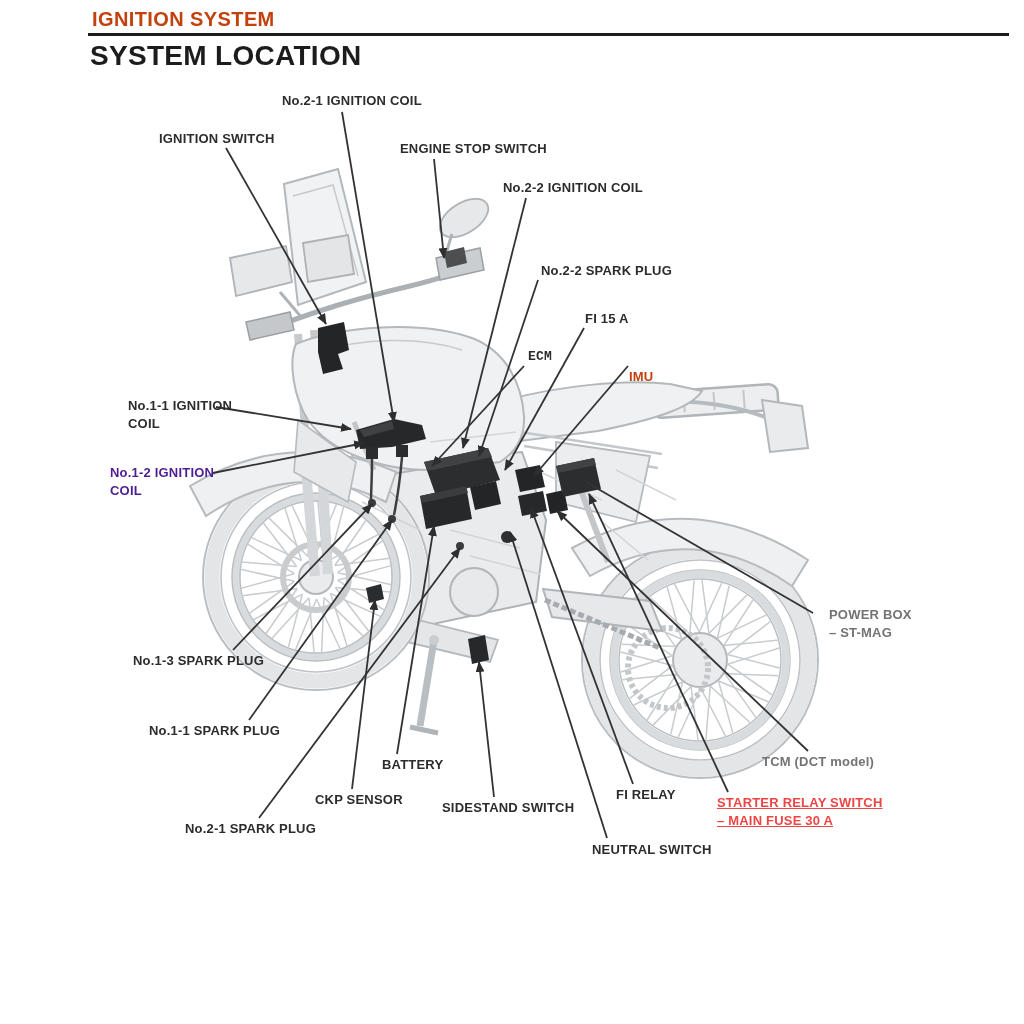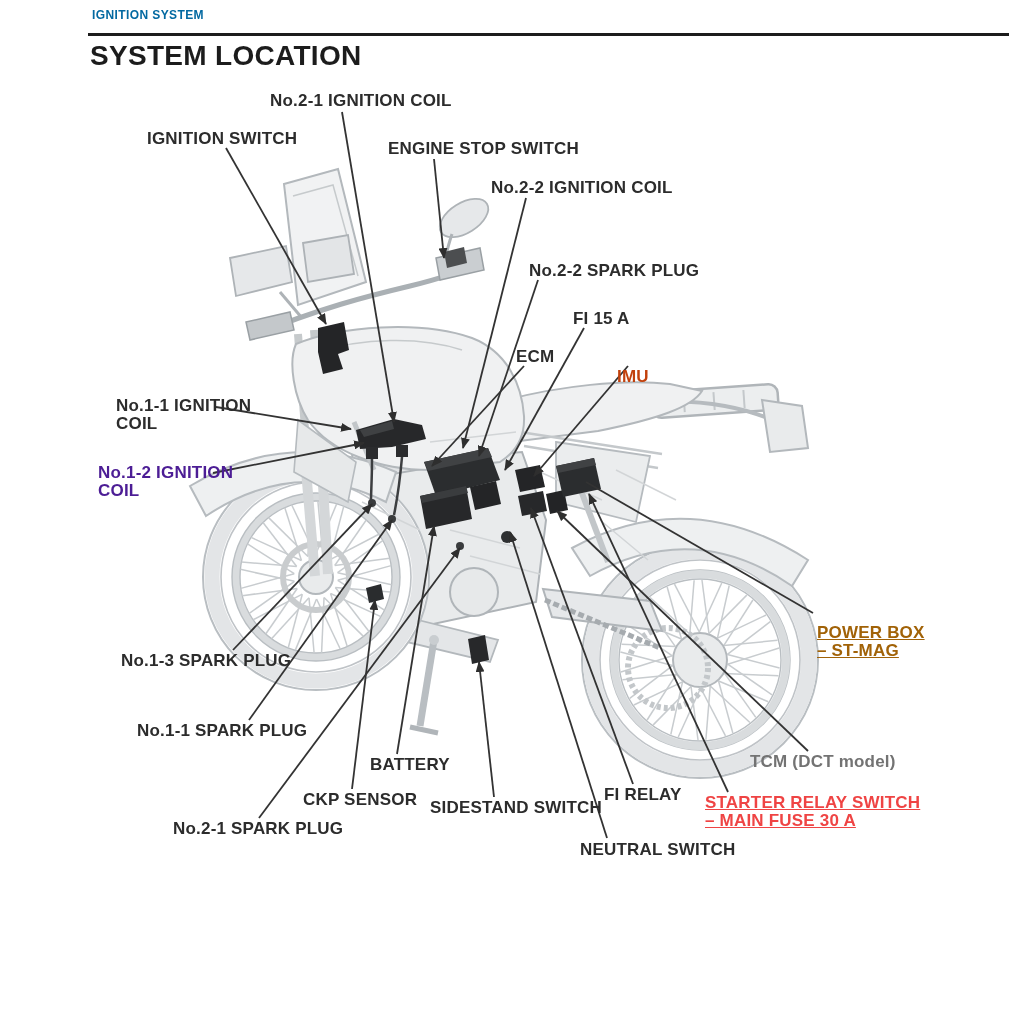--- a/index.html
+++ b/index.html
@@ -2,35 +2,35 @@
 <html><head>
 <meta charset="utf-8">
 <style>
   html,body{margin:0;padding:0;}
   body{
     width:1024px;height:1024px;position:relative;background:#ffffff;
     font-family:"Liberation Sans", sans-serif;overflow:hidden;
     -webkit-font-smoothing:antialiased;
   }
   .hdr-section{
-    position:absolute;left:92px;top:8px;font-size:12px;font-weight:bold;
-    letter-spacing:.4px;color:#0369a1;white-space:nowrap;
+    position:absolute;left:92px;top:8px;font-size:20px;font-weight:bold;
+    letter-spacing:.4px;color:#c2410c;white-space:nowrap;
   }
   .hdr-rule{position:absolute;left:88px;top:33px;width:921px;height:3px;background:#1c1c1c;}
   .hdr-page{
     position:absolute;left:90px;top:40px;font-size:28px;font-weight:bold;
     letter-spacing:.3px;color:#1c1c1c;white-space:nowrap;
   }
   .diagram{position:absolute;left:0;top:0;width:1024px;height:1024px;}
   .diagram svg{position:absolute;left:0;top:0;}
   #leader-overlay{z-index:5;}
   .callout-layer{position:absolute;left:0;top:0;width:1024px;height:1024px;z-index:6;pointer-events:none;}
   .callout{
-    position:absolute;font-size:17px;font-weight:bold;color:#2c2c2c;
-    line-height:18px;white-space:nowrap;letter-spacing:.2px;
+    position:absolute;font-size:13px;font-weight:bold;color:#2c2c2c;
+    line-height:18px;white-space:nowrap;letter-spacing:.2px;margin-left:12px;
   }
 </style>
 </head>
 <body>
 
 <div class="hdr-section">IGNITION SYSTEM</div>
 <div class="hdr-rule"></div>
 <div class="hdr-page">SYSTEM LOCATION</div>
 
 <div class="diagram">
@@ -262,35 +262,35 @@
       </div>
       <div class="callout" style="left: 491px; top: 179px; color: rgb(44, 44, 44);">
         <div>No.2-2 IGNITION COIL</div>
       </div>
       <div class="callout" style="left: 529px; top: 262px; color: rgb(44, 44, 44);">
         <div>No.2-2 SPARK PLUG</div>
       </div>
       <div class="callout" style="left: 573px; top: 310px; color: rgb(44, 44, 44);">
         <div>FI 15 A</div>
       </div>
-      <div class="callout" style="left: 516px; top: 348px; color: rgb(44, 44, 44);">
+      <div class="callout" style="left: 516px; top: 348px; color: rgb(44, 44, 44); font-family: Liberation Mono, monospace;">
         <div>ECM</div>
       </div>
       <div class="callout" style="left: 617px; top: 368px; color: #c2410c;">
         <div>IMU</div>
       </div>
       <div class="callout" style="left: 116px; top: 397px; color: rgb(44, 44, 44);">
         <div>No.1-1 IGNITION</div>
         <div>COIL</div>
       </div>
       <div class="callout" style="left: 98px; top: 464px; color: #4c1d95;">
         <div>No.1-2 IGNITION</div>
         <div>COIL</div>
       </div>
-      <div class="callout" style="left: 817px; top: 624px; color: #a16207; text-decoration: underline;">
+      <div class="callout" style="left: 817px; top: 606px; color: #737373;">
         <div>POWER BOX</div>
         <div>– ST-MAG</div>
       </div>
       <div class="callout" style="left: 121px; top: 652px; color: rgb(44, 44, 44);">
         <div>No.1-3 SPARK PLUG</div>
       </div>
       <div class="callout" style="left: 137px; top: 722px; color: rgb(44, 44, 44);">
         <div>No.1-1 SPARK PLUG</div>
       </div>
       <div class="callout" style="left: 370px; top: 756px; color: rgb(44, 44, 44);">

